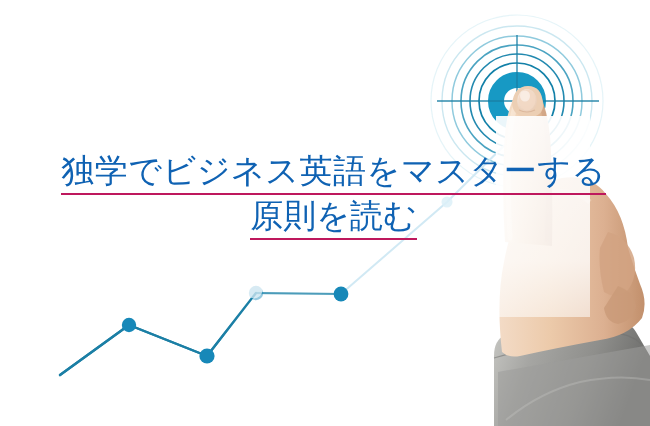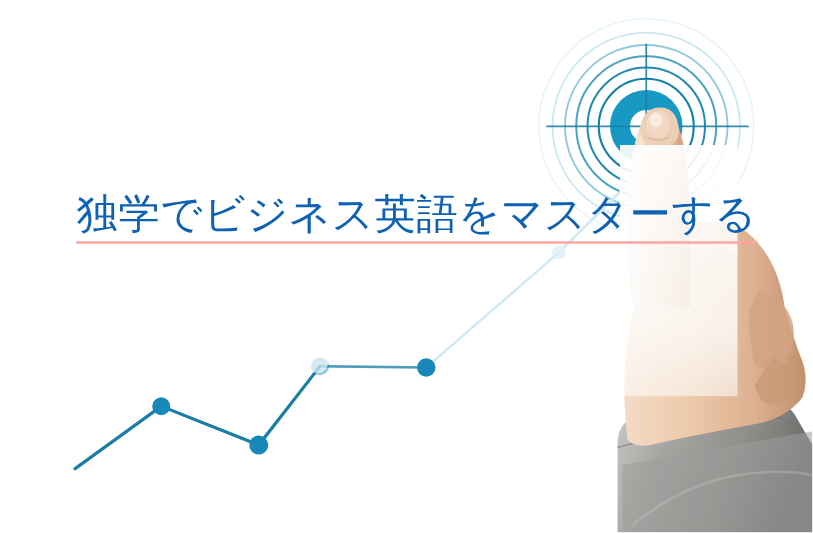--- a/index.html
+++ b/index.html
@@ -44,21 +44,21 @@
   }
   .headline-line {
     display: block;
     font-size: 33px;
     font-weight: 400;
     letter-spacing: 0px;
     white-space: nowrap;
   }
   .headline-line > span {
     display: inline-block;
-    border-bottom: 2px solid #fca5a5;
+    border-bottom: 2px solid #be185d;
     padding-bottom: 1px;
     margin-left: 17px;
   }
   .headline-line-1 > span { letter-spacing: 0.5px; }
 </style>
 </head>
 <body>
 
 <div id="stage">
 
@@ -167,15 +167,18 @@
     </g>
 
     <rect x="496" y="116" width="94" height="201" fill="url(#cardFade)"></rect>
 
   </svg>
 
   <a class="headline-link" href="#">
     <span class="headline-line headline-line-1">
       <span>独学でビジネス英語をマスターする</span>
     </span>
+    <span class="headline-line headline-line-2">
+      <span>原則を読む</span>
+    </span>
   </a>
 
 </div>
 
 </body></html>

